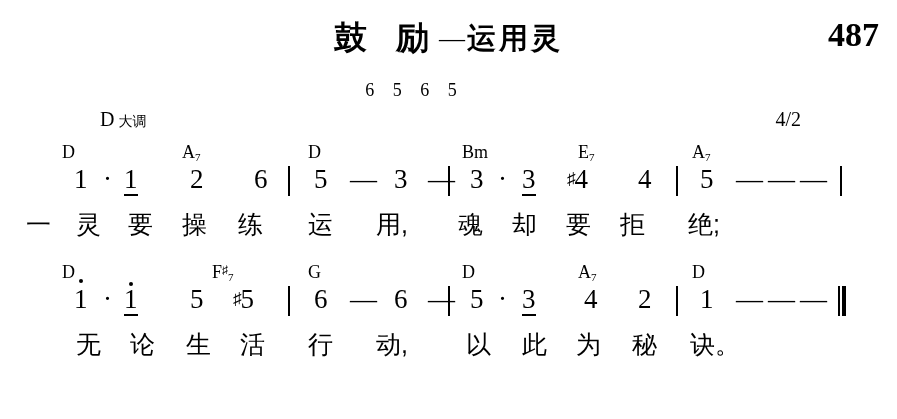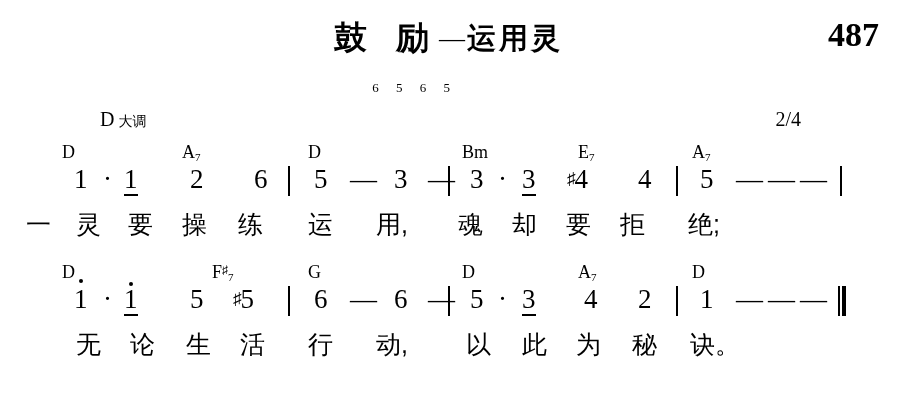--- a/index.html
+++ b/index.html
@@ -60,21 +60,21 @@
     font-size: 34px;
   }
 
   .intro-numbers {
     position: absolute;
     top: 80px;
     left: 0;
     width: 829px;
     text-align: center;
     font-family: "Liberation Serif", serif;
-    font-size: 13px;
+    font-size: 18px;
     letter-spacing: 7px;
   }
 
   .key-sig {
     position: absolute;
     top: 108px;
     left: 100px;
     font-size: 19px;
   }
   .key-sig .keyletter {
@@ -216,21 +216,21 @@
   </div>
 
   <div class="page-number">487</div>
 
   <div class="intro-numbers">6 5 6 5</div>
 
   <div class="key-sig">
     <span class="keyletter">D</span><span class="keyword">大调</span>
   </div>
 
-  <div class="time-sig">2/4</div>
+  <div class="time-sig">4/2</div>
 
   <div class="system" id="system-1">
     <div class="chords">
         <span class="chord" style="left: 62px;">D</span>
         <span class="chord" style="left: 182px;">A<sub>7</sub></span>
         <span class="chord" style="left: 308px;">D</span>
         <span class="chord" style="left: 462px;">Bm</span>
         <span class="chord" style="left: 578px;">E<sub>7</sub></span>
         <span class="chord" style="left: 692px;">A<sub>7</sub></span>
       </div>

